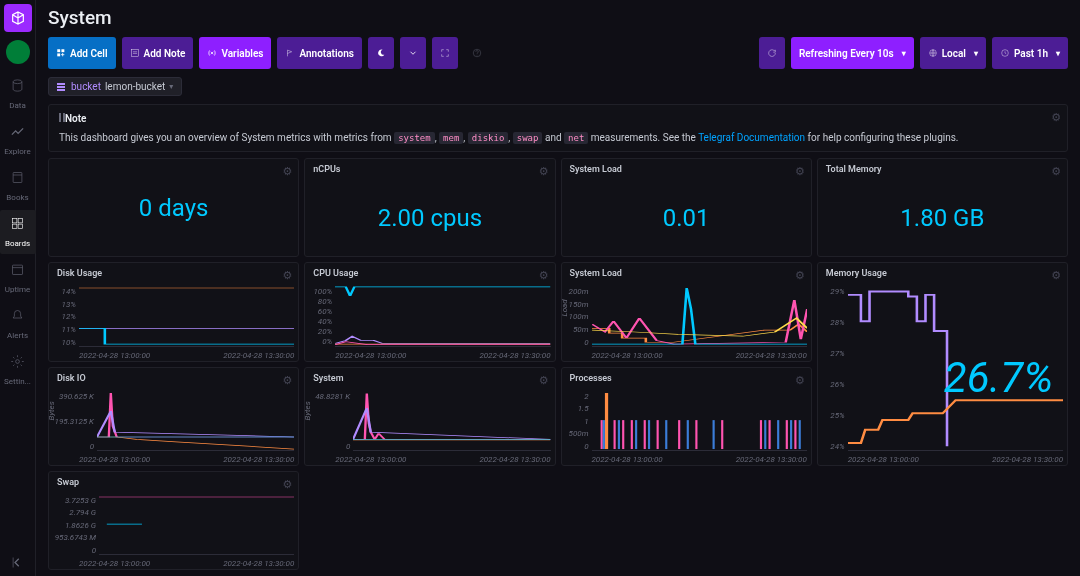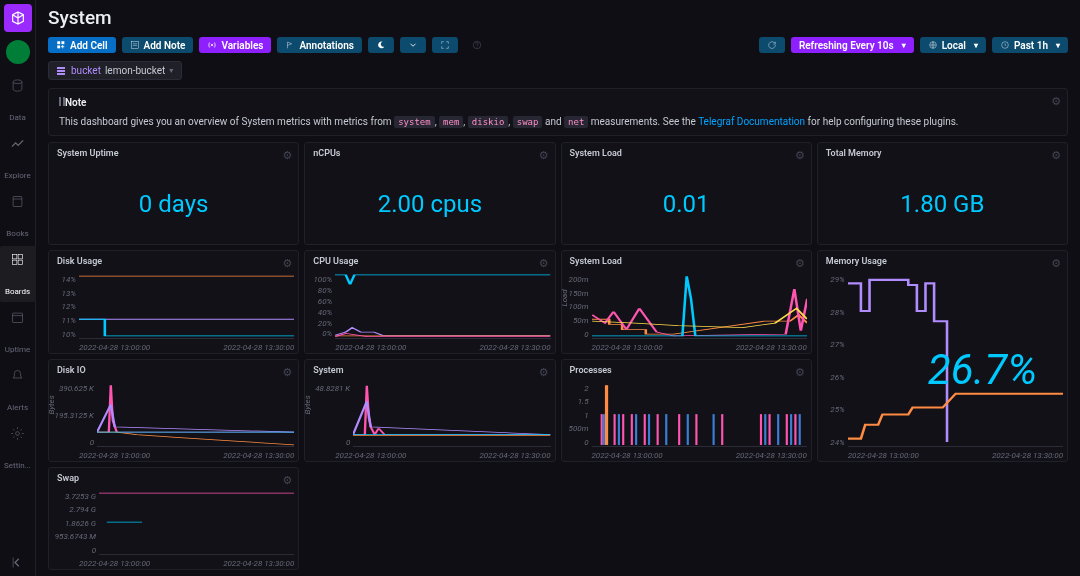--- a/index.html
+++ b/index.html
@@ -4,31 +4,31 @@
 <style>
 * { margin:0; padding:0; box-sizing:border-box; font-family:-apple-system,BlinkMacSystemFont,"Segoe UI",Roboto,sans-serif; }
 body { background:#0f0e15; color:#c6cad3; font-size:11px; display:flex; width:1080px; height:576px; overflow:hidden; }
 .sidebar { width:36px; background:#0f0e15; display:flex; flex-direction:column; align-items:center; padding-top:4px; gap:2px; border-right:1px solid #202028; }
 .sb-logo { width:28px; height:28px; background:#9b2aff; border-radius:4px; display:flex; align-items:center; justify-content:center; margin-bottom:6px; }
 .sb-logo svg { width:16px; height:16px; }
 .sb-avatar { width:24px; height:24px; background:#007e38; border-radius:50%; margin-bottom:6px; }
 .sb-item { width:36px; display:flex; flex-direction:column; align-items:center; padding:6px 0; cursor:pointer; color:#676978; border-radius:2px; }
 .sb-item.active { background:#1c1c21; color:#fff; }
 .sb-item svg { width:15px; height:15px; }
-.sb-label { font-size:8px; margin-top:20px; }
+.sb-label { font-size:8px; margin-top:8px; }
 .sb-spacer { flex:1; }
 
 .main { flex:1; display:flex; flex-direction:column; padding:6px 12px; overflow:hidden; }
 h1 { font-size:19px; font-weight:500; color:#eceff4; margin-bottom:8px; }
 
 .toolbar { display:flex; align-items:center; gap:6px; margin-bottom:8px; }
-.btn { display:inline-flex; align-items:center; gap:4px; padding:4px 8px; border-radius:3px; font-size:10px; font-weight:600; cursor:pointer; border:none; color:#fff; height:16px; }
+.btn { display:inline-flex; align-items:center; gap:4px; padding:4px 8px; border-radius:3px; font-size:10px; font-weight:600; cursor:pointer; border:none; color:#fff; height:32px; }
 .btn svg { width:10px; height:10px; }
 .btn-blue { background:#066fc5; }
-.btn-gray { background:#0c4a6e; }
+.btn-gray { background:#4c1d95; }
 .btn-purple { background:#8e1fff; }
 .tb-gap { flex:1; }
 .btn-icon { width:26px; justify-content:center; padding:0; }
 .btn-chev::after { content:"▾"; margin-left:4px; font-size:8px; }
 
 .var-row { display:flex; align-items:center; gap:6px; margin-bottom:8px; }
 .var-tag { display:inline-flex; align-items:center; gap:4px; background:#202028; border:1px solid #2c2c38; border-radius:3px; padding:3px 8px; font-size:10px; color:#b18cff; }
 .var-val { color:#c6cad3; }
 .var-tag::before { content:""; width:8px; height:2px; background:#b18cff; box-shadow:0 -3px 0 #b18cff,0 3px 0 #b18cff; margin-right:2px; }
 
@@ -38,21 +38,21 @@
 .note-body { font-size:10px; color:#c6cad3; }
 .code { background:#272733; color:#ff8ec7; padding:1px 4px; border-radius:2px; font-family:monospace; font-size:9px; }
 .link { color:#00a3ff; }
 .cell-gear { position:absolute; top:6px; right:6px; color:#434453; font-size:11px; }
 
 .grid { display:grid; grid-template-columns:repeat(4,1fr); gap:5px; flex:1; grid-auto-rows:1fr; }
 .cell { background:#111117; border:1px solid #202028; border-radius:3px; position:relative; display:flex; flex-direction:column; overflow:hidden; }
 .cell-title { font-size:9px; font-weight:600; color:#c6cad3; padding:5px 8px; }
 .cell-big { display:flex; align-items:center; justify-content:center; font-size:24px; color:#00c9ff; font-weight:400; flex:1; }
 .cell.span2r { grid-row:span 2; }
-.cell .bignum { font-size:42px; color:#00c9ff; position:absolute; right:26px; top:50%; transform:translateY(-30%); }
+.cell .bignum { font-size:42px; color:#00c9ff; position:absolute; right:10px; top:50%; transform:translateY(-30%); }
 
 .plotwrap { flex:1; display:flex; position:relative; padding:2px 4px 2px 2px;font-style:italic; }
 .yaxis { display:flex; flex-direction:column; justify-content:space-between; font-size:8px; color:#676978; text-align:right; padding:2px 3px 12px 3px; min-width:28px; }
 .plot { flex:1; position:relative; border-bottom:1px solid #2c2c38; margin-bottom:12px; }
 .xaxis { position:absolute; bottom:1px; left:30px; right:4px; display:flex; justify-content:space-between; font-size:8px; color:#676978; }
 svg.lines { position:absolute; inset:0; width:100%; height:100%; }
 .vlab { position:absolute; left:2px; top:50%; transform:rotate(-90deg) translateX(10px); transform-origin:left; font-size:8px; color:#676978; }
 
 
 .s-cyan { stroke:#00c9ff; }
@@ -236,21 +236,20 @@
       <span> measurements. See the </span>
       <a class="link">Telegraf Documentation</a>
       <span> for help configuring these plugins.</span>
     </div>
   </div>
 
   <div class="grid">
 
     <div class="cell">
       <div class="cell-gear">⚙</div>
-      <div class="cell-title">System Uptime</div>
       <div class="cell-big">0 days</div>
     </div>
     <div class="cell">
       <div class="cell-gear">⚙</div>
       <div class="cell-title">nCPUs</div>
       <div class="cell-big">2.00 cpus</div>
     </div>
     <div class="cell">
       <div class="cell-gear">⚙</div>
       <div class="cell-title">System Load</div>

